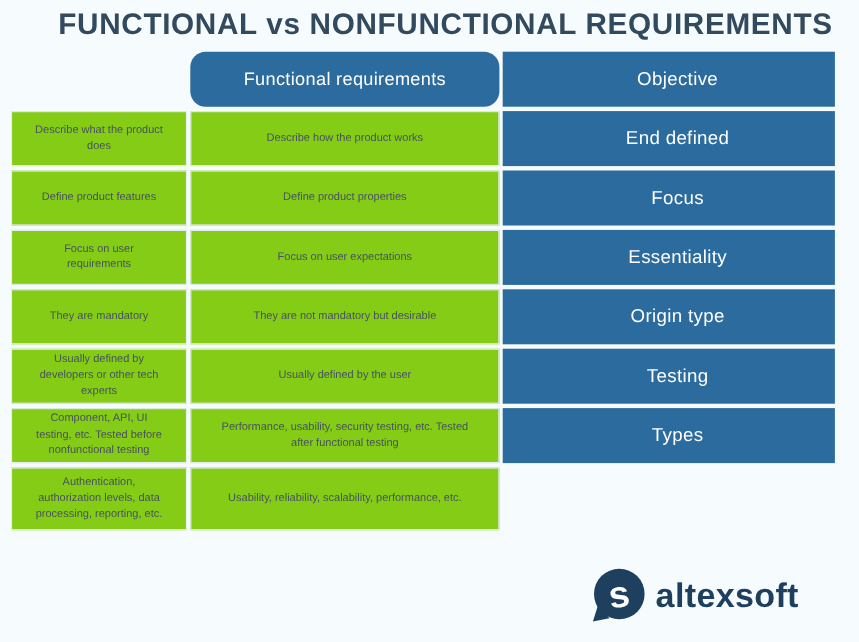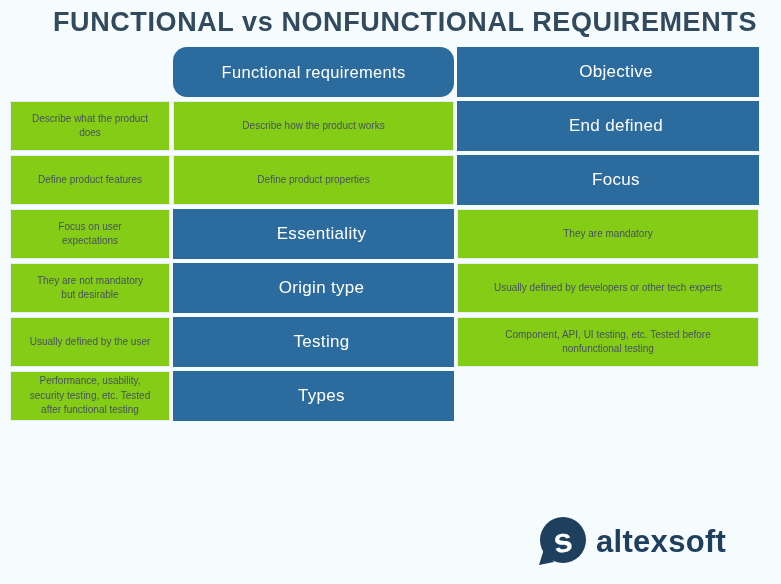--- a/index.html
+++ b/index.html
@@ -62,35 +62,38 @@
 
     <div class="rowlabel">Objective</div>
     <div class="cell">Describe what the product does</div>
     <div class="cell">Describe how the product works</div>
 
     <div class="rowlabel">End defined</div>
     <div class="cell">Define product features</div>
     <div class="cell">Define product properties</div>
 
     <div class="rowlabel">Focus</div>
+    <div class="cell">Focus on user requirements</div>
     <div class="cell">Focus on user expectations</div>
 
     <div class="rowlabel">Essentiality</div>
     <div class="cell">They are mandatory</div>
     <div class="cell">They are not mandatory but desirable</div>
 
     <div class="rowlabel">Origin type</div>
     <div class="cell">Usually defined by developers or other tech experts</div>
     <div class="cell">Usually defined by the user</div>
 
     <div class="rowlabel">Testing</div>
     <div class="cell">Component, API, UI testing, etc. Tested before nonfunctional testing</div>
     <div class="cell">Performance, usability, security testing, etc. Tested after functional testing</div>
 
     <div class="rowlabel">Types</div>
+    <div class="cell">Authentication, authorization levels, data processing, reporting, etc.</div>
+    <div class="cell">Usability, reliability, scalability, performance, etc.</div>
   </div>
 
   <div class="brand">
     <span style="display:inline-flex;">
       <svg width="50" height="52" viewBox="0 0 50 52" aria-hidden="true">
         <circle cx="26" cy="24" r="23" fill="#1e3f5e"></circle>
         <polygon points="7,33 17,46 2,49" fill="#1e3f5e"></polygon>
         <text x="26" y="36" text-anchor="middle" font-family="Liberation Sans, sans-serif" font-size="34" font-weight="bold" fill="#ffffff" transform="rotate(-8 26 26)">s</text>
       </svg>
     </span>

